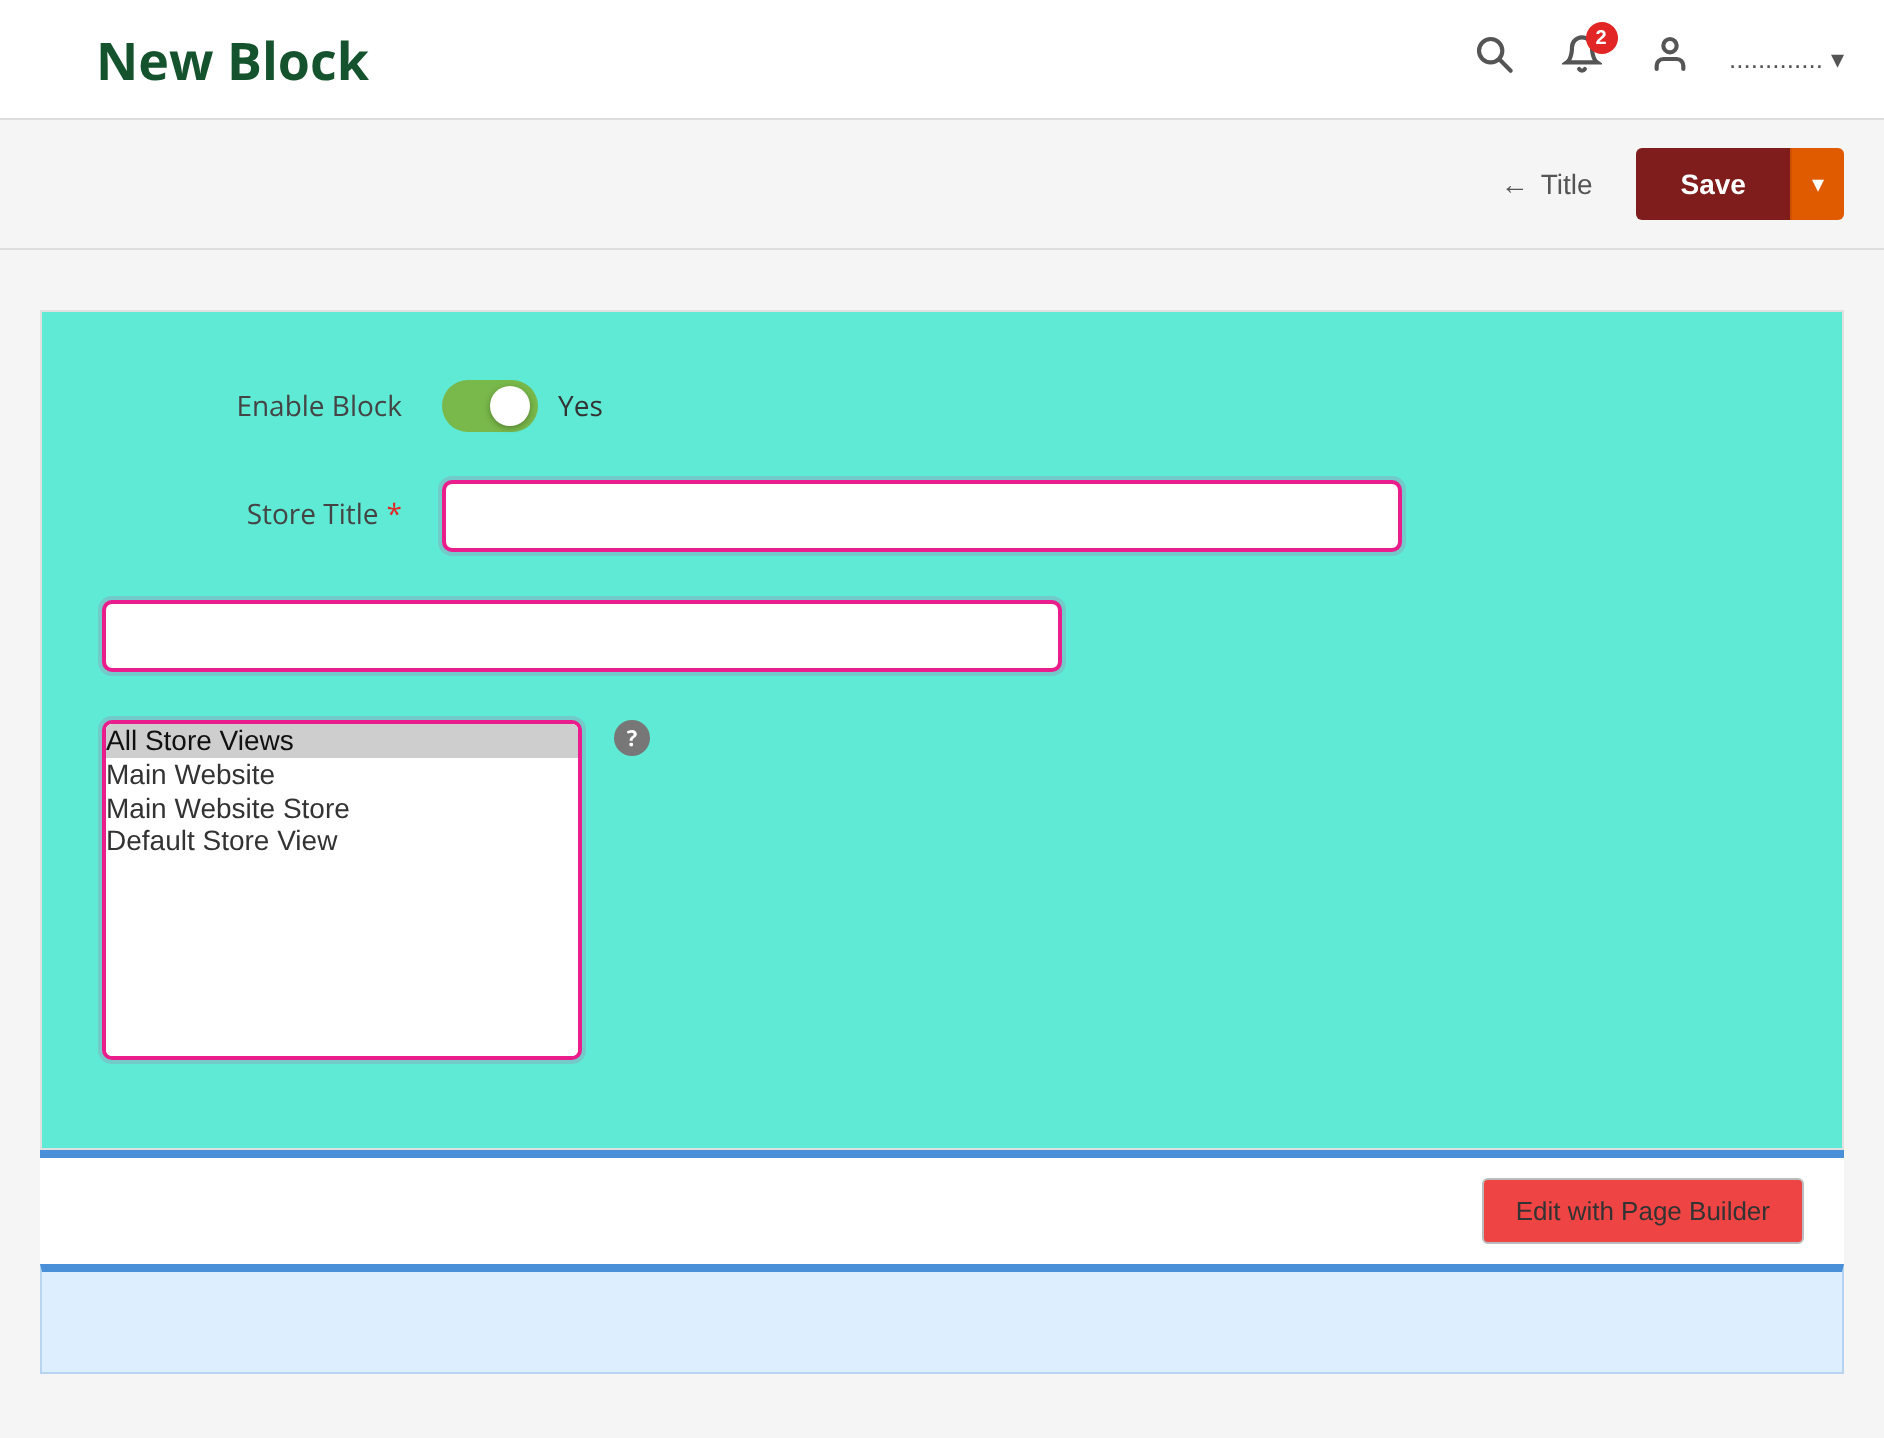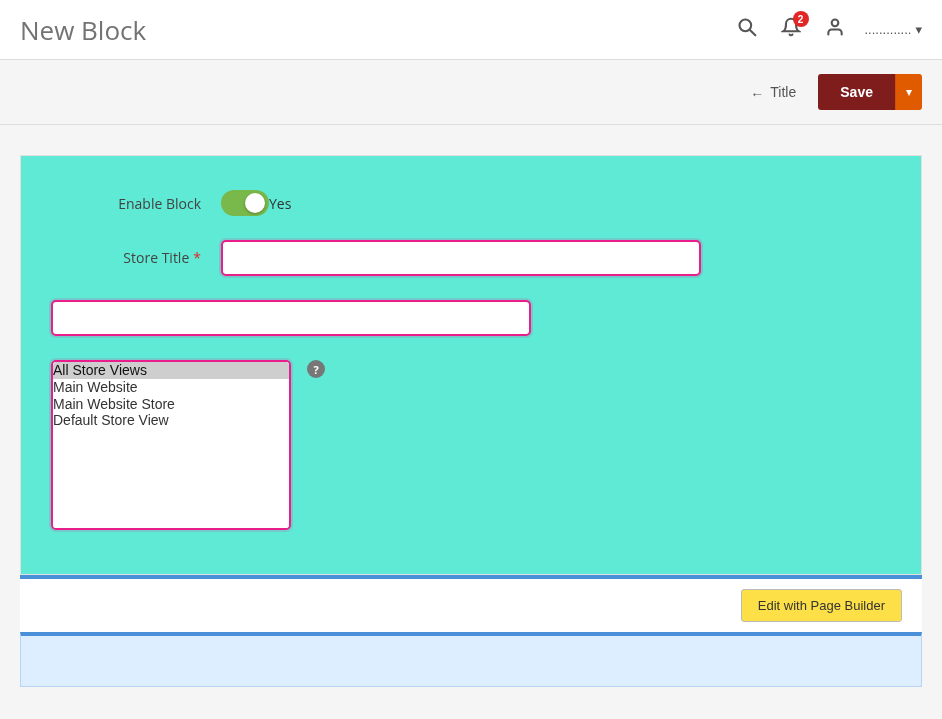--- a/index.html
+++ b/index.html
@@ -10,22 +10,23 @@
       background: #fff;
       border-bottom: 1px solid #ddd;
       padding: 0 20px;
       height: 60px;
       display: flex;
       align-items: center;
       justify-content: space-between;
     }
     .header-title {
       font-size: 26px;
-      font-weight: 400;
-      color: #737373;
+      font-weight: 700;
+      color: #14532d;
+      margin-left: 28px;
     }
     .header-actions {
       display: flex;
       align-items: center;
       gap: 16px;
     }
     .search-icon-btn {
       background: none;
       border: none;
       cursor: pointer;
@@ -155,20 +156,21 @@
       font-size: 14px;
       color: #333;
       outline: none;
       box-shadow: 0 0 0 2px rgba(233,30,140,0.15);
     }
 
     
     .toggle-wrap {
       display: flex;
       align-items: center;
+      gap: 10px;
       padding-top: 4px;
     }
     .toggle {
       position: relative;
       width: 48px;
       height: 26px;
       cursor: pointer;
     }
     .toggle-slider {
       position: absolute;
@@ -203,21 +205,21 @@
       border-radius: 50%;
       background: #777;
       color: #fff;
       font-size: 11px;
       font-weight: bold;
       margin-left: 8px;
       cursor: pointer;
       vertical-align: middle;
     }
     .page-builder-btn {
-      background: #fde047;
+      background: #ef4444;
       border: 1px solid #bbb;
       padding: 8px 16px;
       font-size: 13px;
       color: #333;
       cursor: pointer;
       border-radius: 3px;
     }
 
     
     .content-editor-area {

